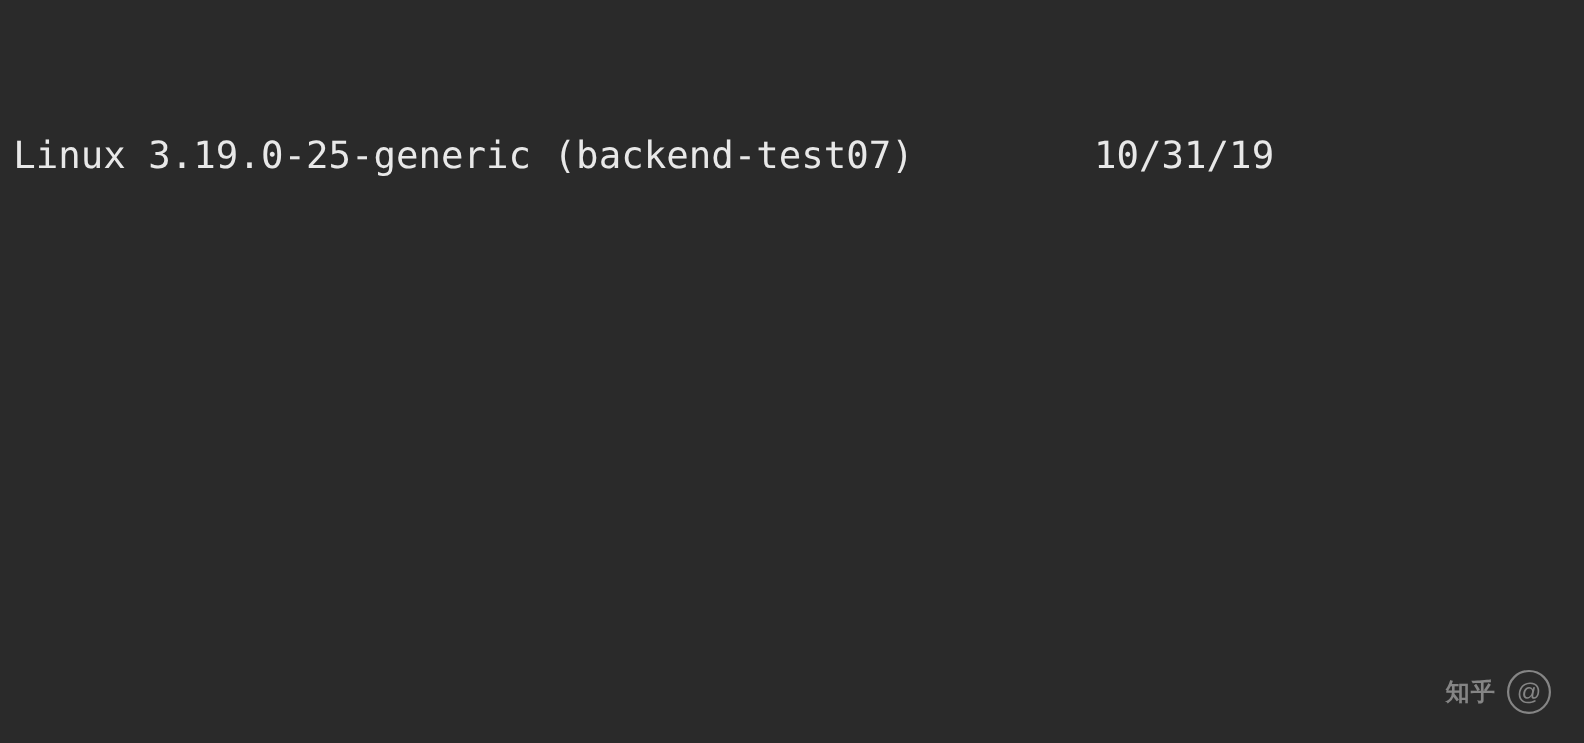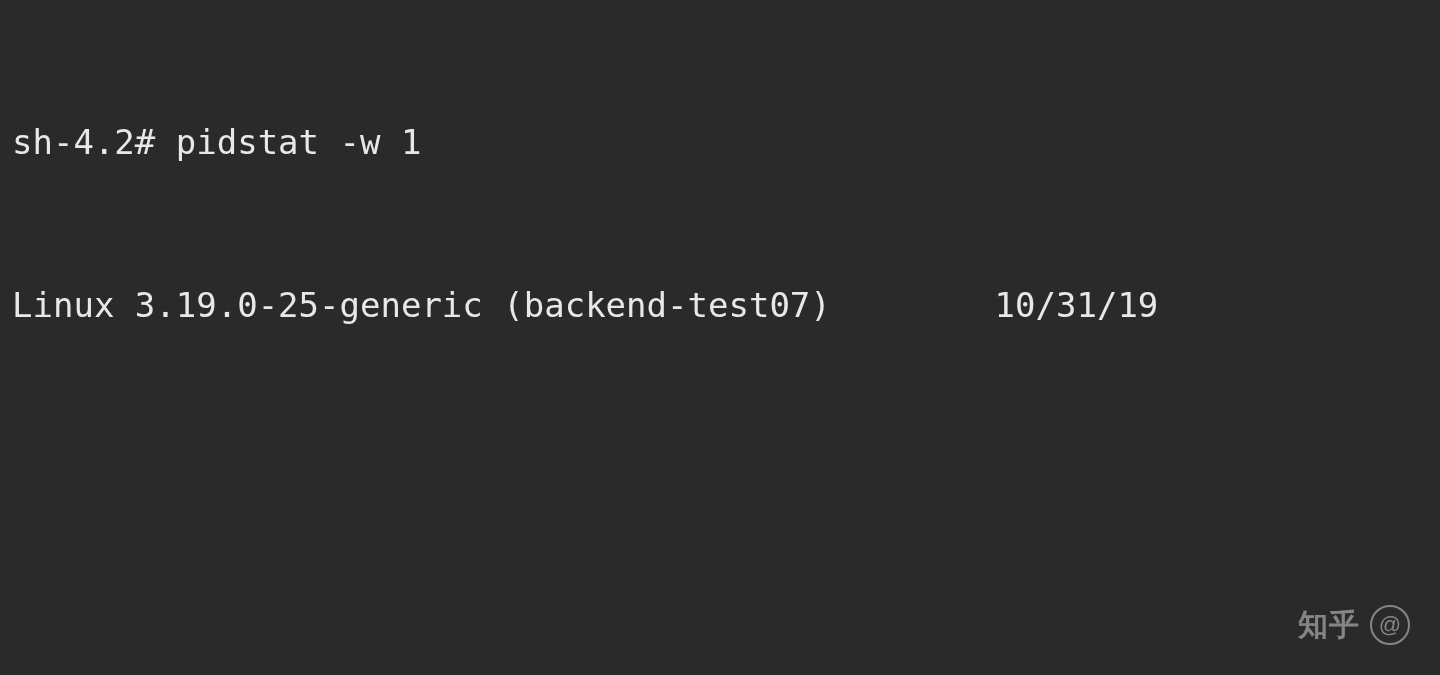--- a/index.html
+++ b/index.html
@@ -30,41 +30,40 @@
     display: flex;
     align-items: center;
     opacity: 0.55;
     color: #d0d0d0;
     font-family: -apple-system, "PingFang SC", "Microsoft YaHei", sans-serif;
     font-size: 26px;
     pointer-events: none;
   }
   .watermark .zhihu-logo {
     font-weight: 700;
-    font-size: 30px;
+    font-size: 22px;
     letter-spacing: 1px;
     margin-right: 10px;
   }
   .watermark .at-circle {
     display: inline-flex;
     align-items: center;
     justify-content: center;
     width: 36px;
     height: 36px;
     border: 2px solid #d0d0d0;
     border-radius: 50%;
     margin-right: 8px;
     font-size: 22px;
   }
 </style>
 </head>
 <body>
 
 <div class="terminal">
-  <span class="row"><span>sh-4.2# </span><span>pidstat -w 1</span></span>
   <span class="row"><span>Linux 3.19.0-25-generic (backend-test07)</span>        <span>10/31/19</span></span>
   <div class="blank"></div>
 
   
   
   
   
 
   
 

